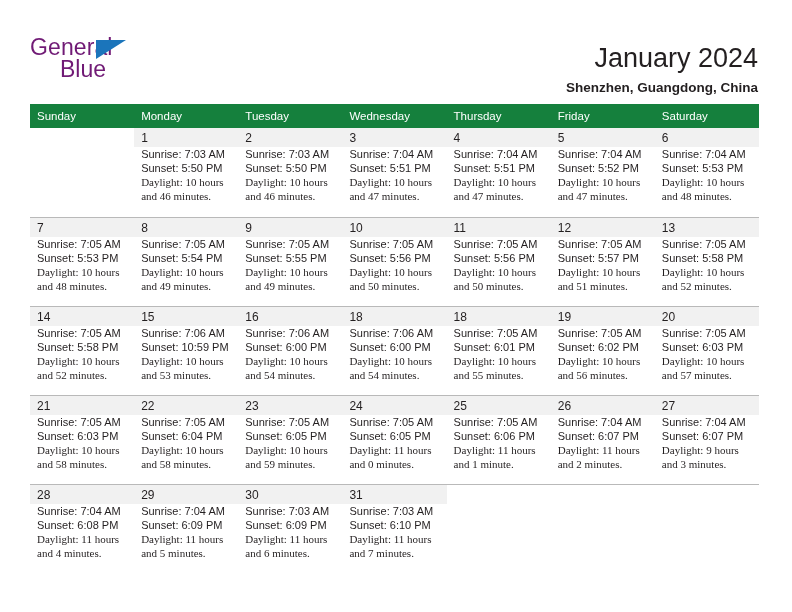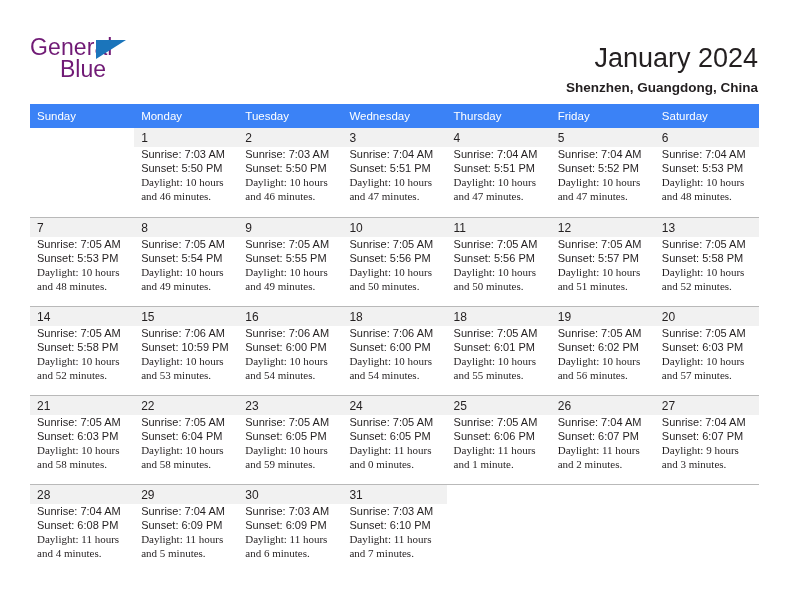--- a/index.html
+++ b/index.html
@@ -91,21 +91,21 @@
     left: 30px;
     top: 104px;
     width: 729px;
   }
   table.cal {
     width: 729px;
     border-collapse: collapse;
     table-layout: fixed;
   }
   table.cal th {
-    background: #3b82f6;
+    background: #15803d;
     color: #ffffff;
     font-size: 11.5px;
     font-weight: normal;
     text-align: left;
     padding: 6px 0 6px 7px;
     height: 23px;
     border: none;
   }
   td.daycell {
     vertical-align: top;

